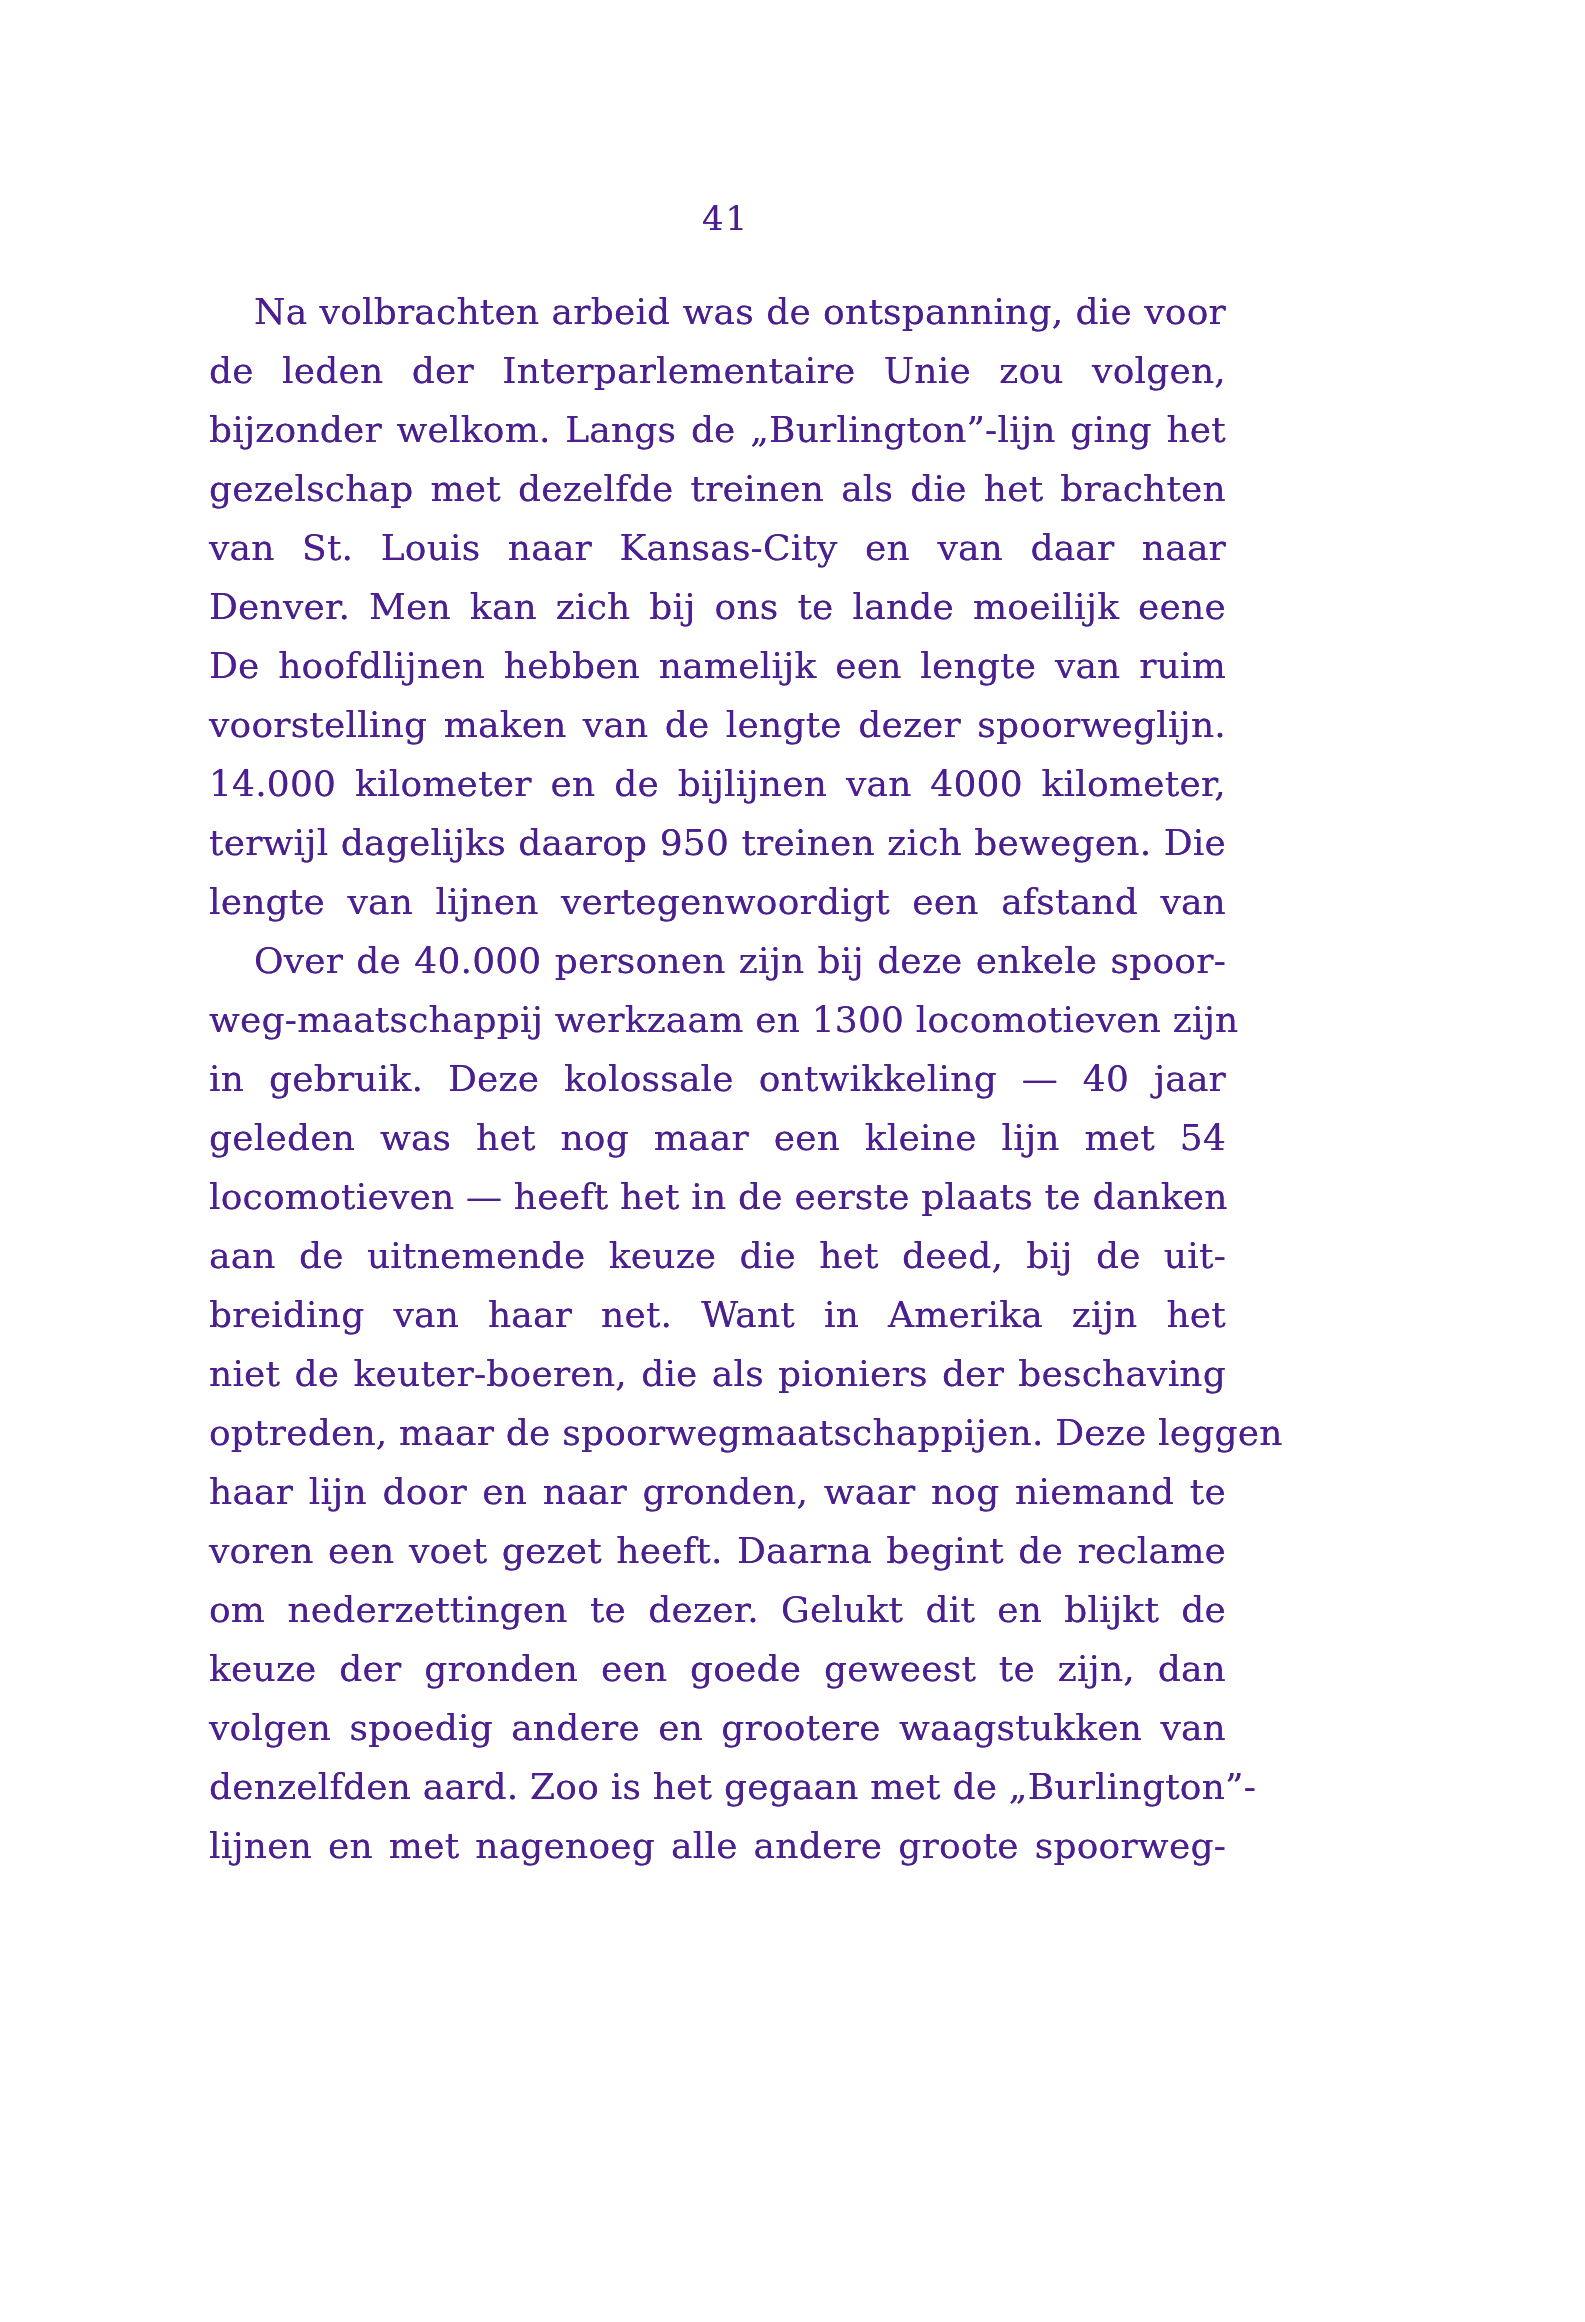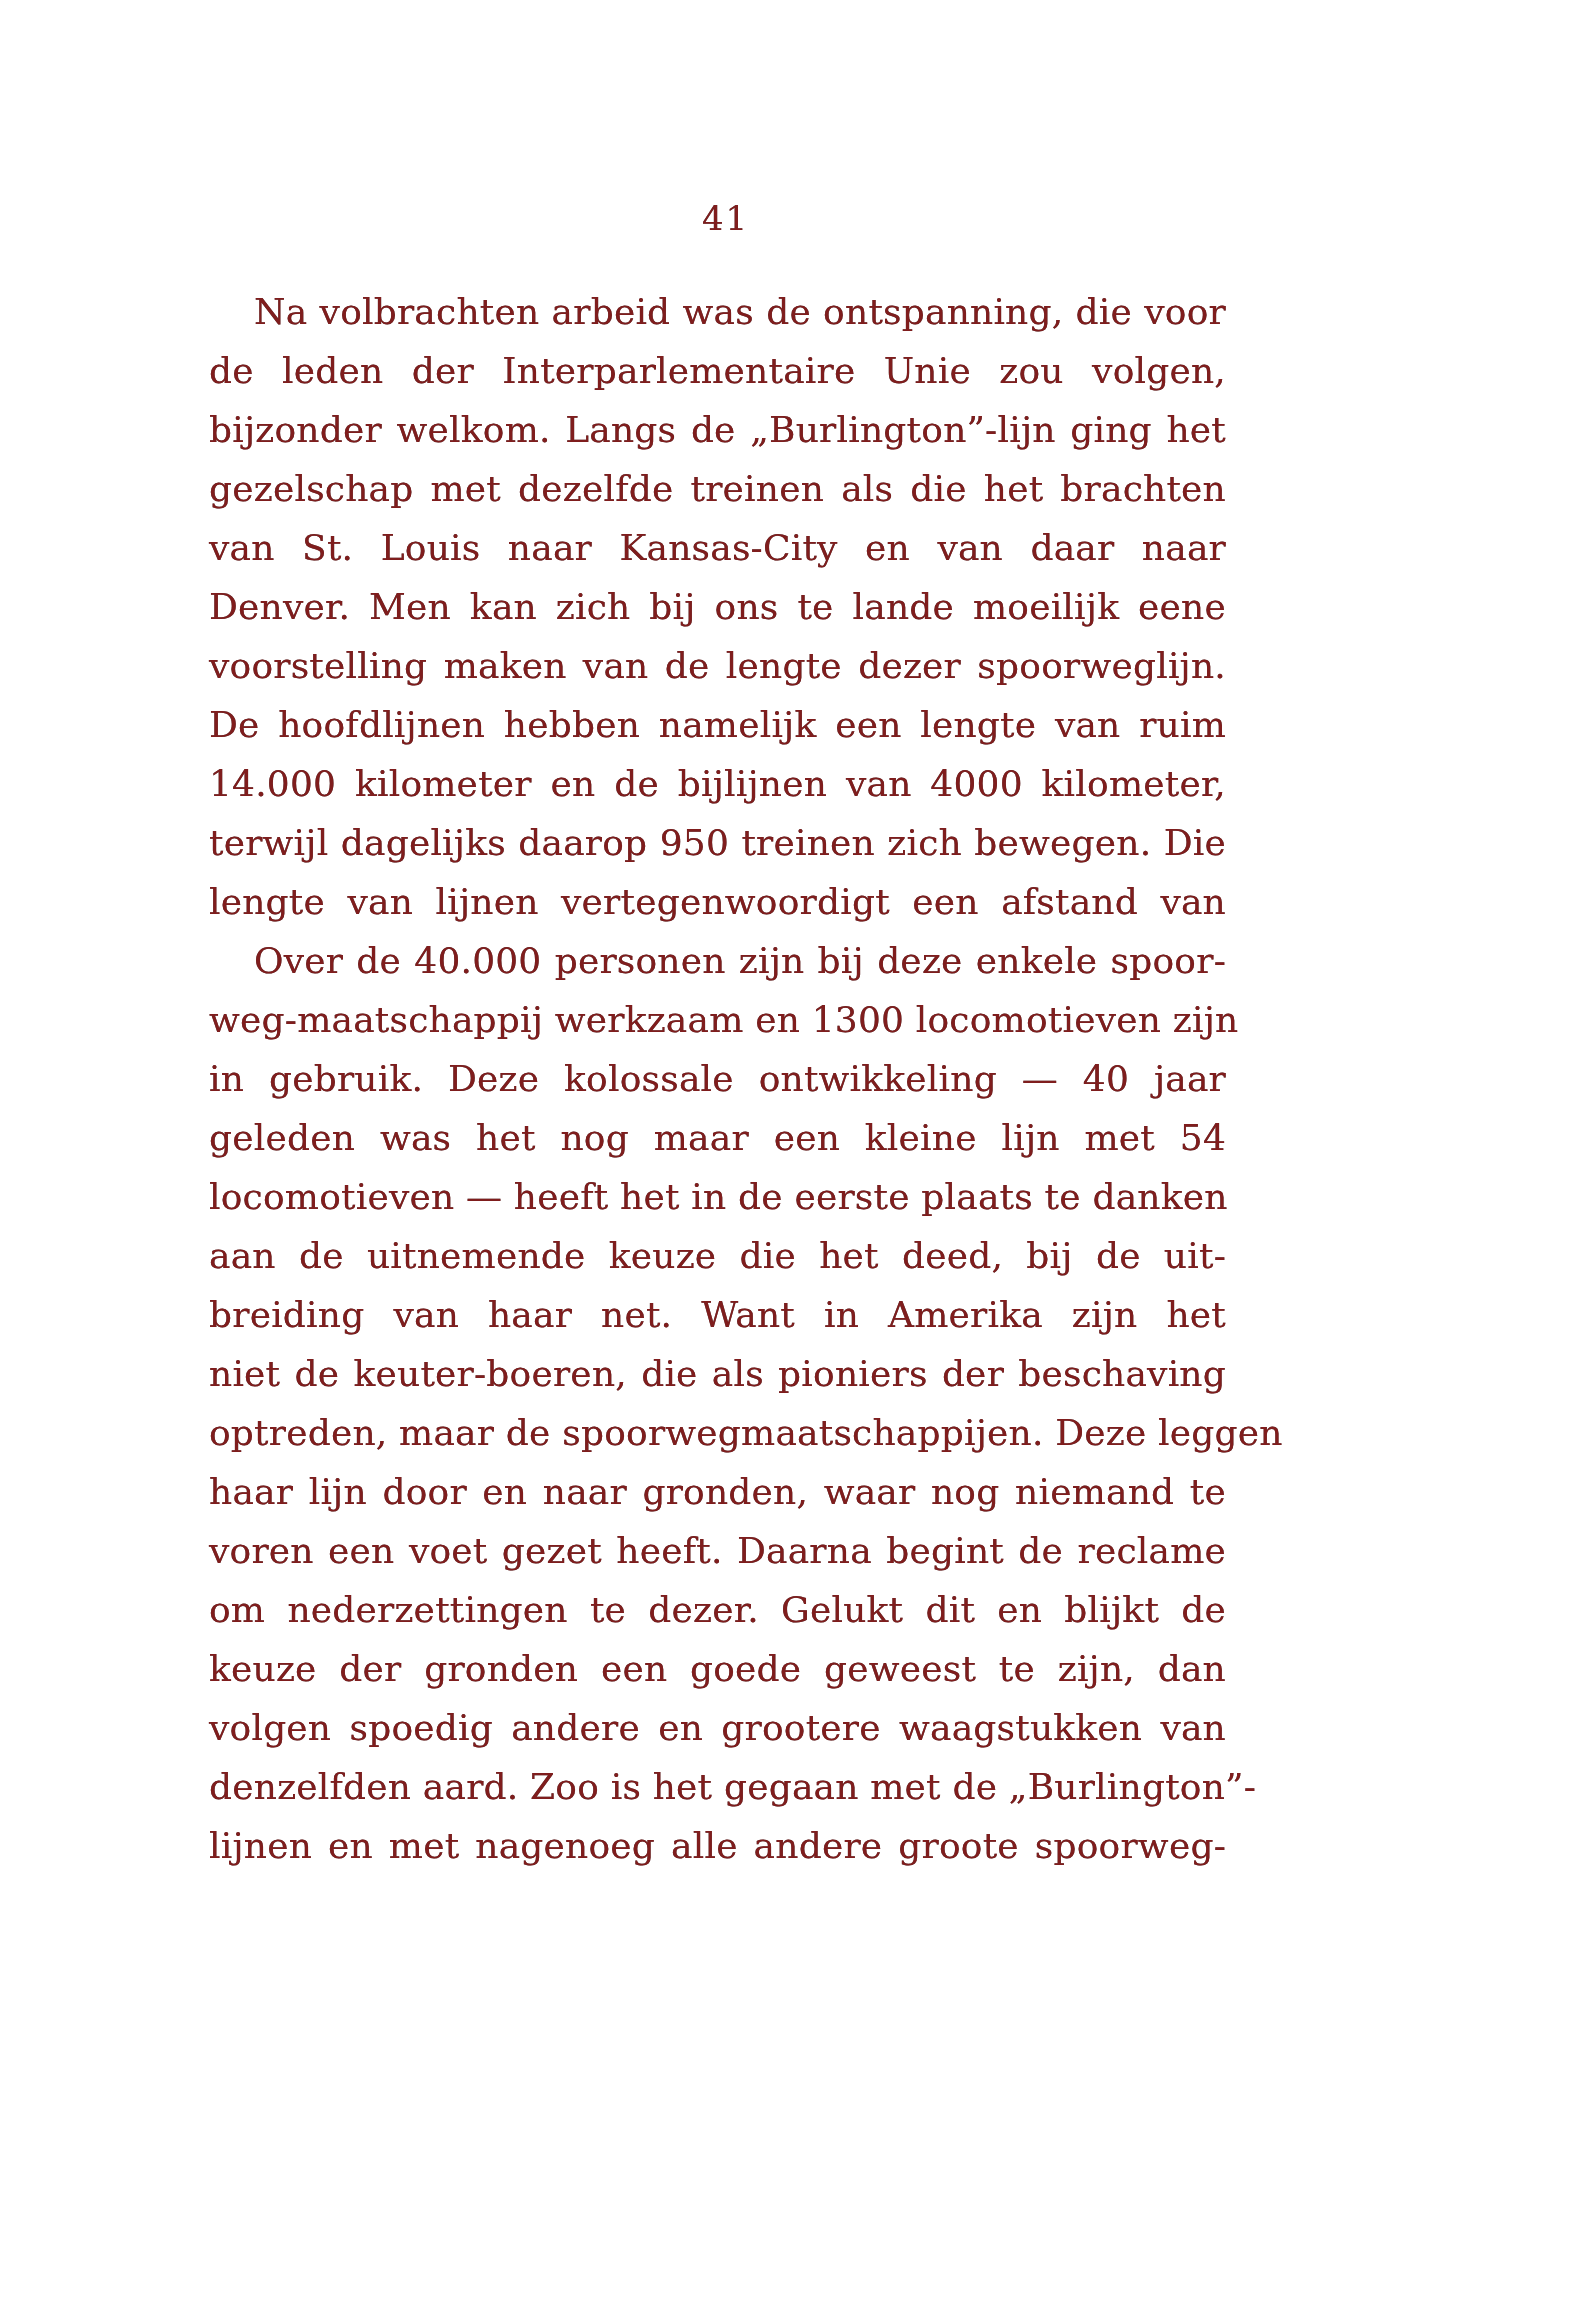--- a/index.html
+++ b/index.html
@@ -6,21 +6,21 @@
     margin: 0;
     padding: 0;
     background: #ffffff;
   }
   .page {
     position: relative;
     width: 1586px;
     height: 2322px;
     background: #ffffff;
     font-family: "DejaVu Serif", serif;
-    color: #7f1d1d;
+    color: #4c1d95;
     overflow: hidden;
   }
   .page-number {
     position: absolute;
     top: 198px;
     left: 217px;
     width: 1017px;
     text-align: center;
     font-size: 34px;
     letter-spacing: 1.9px;
@@ -51,22 +51,22 @@
 
 <div class="page">
   <div class="page-number">41</div>
   <div class="textblock">
       <div class="line indent">Na volbrachten arbeid was de ontspanning, die voor</div>
       <div class="line">de leden der Interparlementaire Unie zou volgen,</div>
       <div class="line">bijzonder welkom. Langs de „Burlington”-lijn ging het</div>
       <div class="line">gezelschap met dezelfde treinen als die het brachten</div>
       <div class="line">van St. Louis naar Kansas-City en van daar naar</div>
       <div class="line">Denver. Men kan zich bij ons te lande moeilijk eene</div>
+      <div class="line">De hoofdlijnen hebben namelijk een lengte van ruim</div>
       <div class="line">voorstelling maken van de lengte dezer spoorweglijn.</div>
-      <div class="line">De hoofdlijnen hebben namelijk een lengte van ruim</div>
       <div class="line">14.000 kilometer en de bijlijnen van 4000 kilometer,</div>
       <div class="line">terwijl dagelijks daarop 950 treinen zich bewegen. Die</div>
       <div class="line">lengte van lijnen vertegenwoordigt een afstand van</div>
       <div class="line indent">Over de 40.000 personen zijn bij deze enkele spoor-</div>
       <div class="line">weg-maatschappij werkzaam en 1300 locomotieven zijn</div>
       <div class="line">in gebruik. Deze kolossale ontwikkeling — 40 jaar</div>
       <div class="line">geleden was het nog maar een kleine lijn met 54</div>
       <div class="line">locomotieven — heeft het in de eerste plaats te danken</div>
       <div class="line">aan de uitnemende keuze die het deed, bij de uit-</div>
       <div class="line">breiding van haar net. Want in Amerika zijn het</div>

